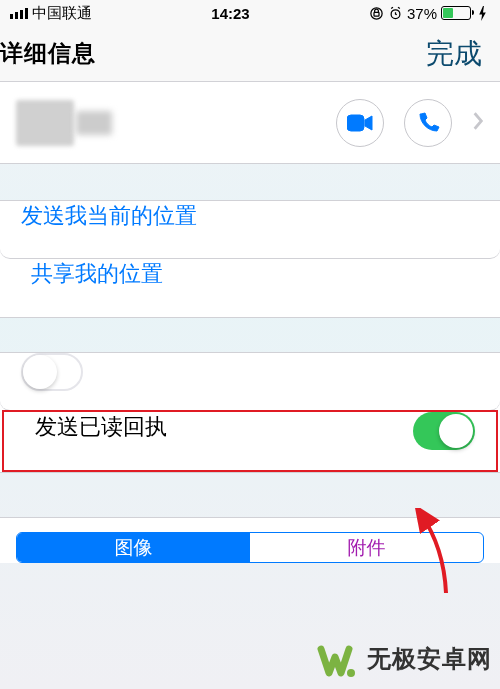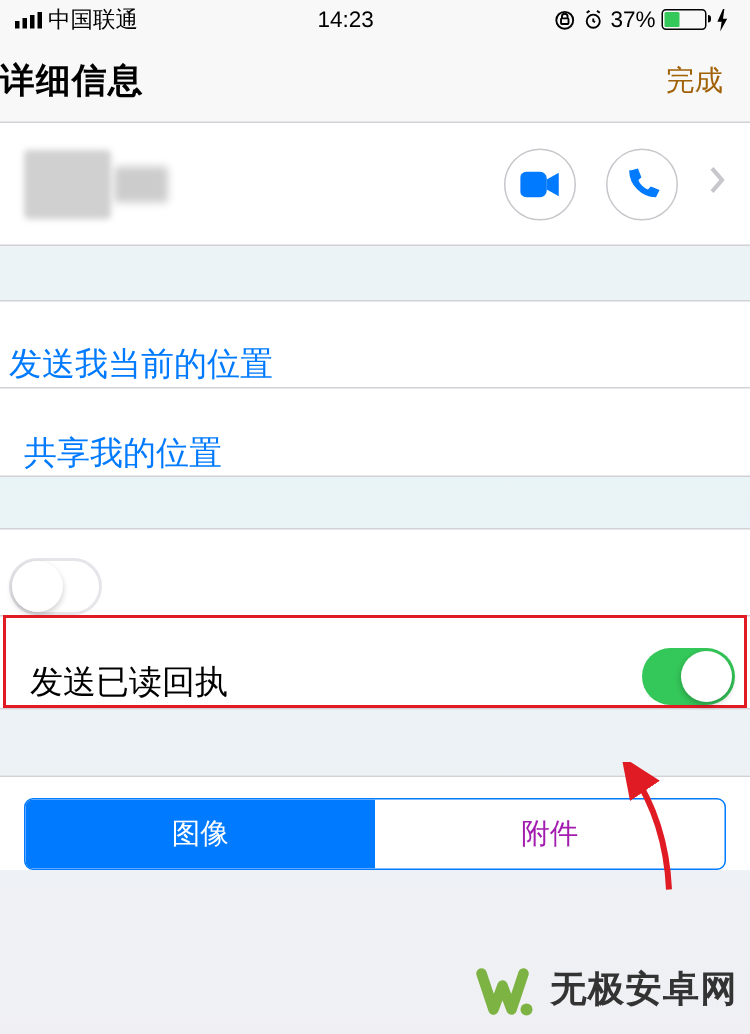--- a/index.html
+++ b/index.html
@@ -14,35 +14,35 @@
   .bars span:nth-child(1){height:5px}.bars span:nth-child(2){height:7px}.bars span:nth-child(3){height:9px}.bars span:nth-child(4){height:11px}
   .battery { display:flex; align-items:center; }
   .battery .shell{ width:30px; height:14px; border:1.5px solid #000; border-radius:3px; position:relative; }
   .battery .shell::after{ content:""; position:absolute; right:-4px; top:3px; width:2px; height:5px; background:#000; border-radius:0 2px 2px 0; }
   .battery .fill{ position:absolute; left:1px; top:1px; bottom:1px; width:36%; background:#34c759; border-radius:1px; }
   .ico-s { width:15px; height:15px; display:inline-flex; align-items:center; justify-content:center; }
 
   
   .nav { display:flex; align-items:center; justify-content:flex-start; height:56px; background:#f8f8f8; border-bottom:1px solid #d1d1d6; position:relative; }
   .nav-title { font-size:23px; font-weight:600; color:#000; letter-spacing:1px; }
-  .nav-done { position:absolute; right:18px; font-size:19px; color:#a16207;font-family:Liberation Serif, serif; }
+  .nav-done { position:absolute; right:18px; font-size:28px; color:#0c4a6e;font-family:Liberation Serif, serif; }
 
   
   .contact { display:flex; align-items:center; height:82px; padding:0 16px; background:#fff; border-bottom:1px solid #d1d1d6; }
   .avatar { width:58px; height:46px; background:#d0d0d0; filter:blur(2px); border-radius:3px; margin-right:8px; }
   .cname { width:36px; height:24px; background:#ccc; filter:blur(3px); border-radius:2px; margin-left:-6px;}
   .actions { margin-left:auto; display:flex; align-items:center; gap:20px; }
   .cbtn { width:48px; height:48px; border-radius:24px; border:1.5px solid #c7c7cc; display:flex; align-items:center; justify-content:center; }
   .cbtn svg { fill:#007aff; stroke:#007aff; }
   .chev { color:#c7c7cc; }
 
   
   .group { margin-top:36px; background:#fff; border-top:1px solid #d1d1d6; border-bottom:1px solid #d1d1d6; }
   .group.tight{ margin-top:34px; }
-  .row { display:flex; align-items:flex-end; min-height:58px; padding:0 6px; border-bottom:1px solid #d1d1d6; font-size:22px; }
+  .row { display:flex; align-items:flex-start; min-height:58px; padding:0 21px; border-bottom:1px solid #d1d1d6; font-size:22px;border-radius:10px; }
   .group .row:last-child{ border-bottom:none;margin-left:10px; }
   .row .label{ flex:1; }
   .row.link .label{ color:#007aff; }
   .row.setting .label{ color:#000; }
   
   .highlight-wrap{ border:2.5px solid #e01b24; margin: -1px 2px 0 2px; position:relative; }
   .highlight-wrap .row{ border-bottom:none; background:#fff;gap:18px; }
 
   
   .toggle{ width:62px; height:38px; border-radius:19px; position:relative; }
@@ -50,21 +50,21 @@
   .toggle.off .knob{ left:0; top:0; box-shadow:0 2px 4px rgba(0,0,0,.2); }
   .toggle.on{ background:#34c759; }
   .toggle.on .knob{ right:2px; top:2px; }
   .knob{ position:absolute; width:34px; height:34px; background:#fff; border-radius:50%; box-shadow:0 2px 4px rgba(0,0,0,.25); }
 
   
   .arrow{ position:absolute; right:44px; top:508px; pointer-events:none; }
 
   
   .segwrap{ padding:14px 16px 0 16px; background:#fff; margin-top:44px; border-top:1px solid #d1d1d6; }
-  .seg{ display:flex; border:1.5px solid #007aff; border-radius:6px; overflow:hidden; height:48px; }
+  .seg{ display:flex; border:1.5px solid #007aff; border-radius:6px; overflow:hidden; height:31px; }
   .seg div{ flex:1; display:flex; align-items:center; justify-content:center; font-size:19px; }
   .seg .active{ background:#007aff; color:#fff; }
   .seg .inactive{ color:#a21caf; }
 
   
   .wm{ position:absolute; right:8px; bottom:6px; display:flex; align-items:flex-start; font-size:24px; font-weight:700; color:#333; letter-spacing:1px; }
   .wm svg{ margin-right:6px; }
 </style>
 </head>
 <body>
@@ -74,21 +74,21 @@
   <div class="status">
     <div class="left">
       <span class="bars">
           <span></span>
           <span></span>
           <span></span>
           <span></span>
         </span>
       <span>中国联通</span>
     </div>
-    <div style="font-weight:400">14:23</div>
+    <div style="font-weight:700">14:23</div>
     <div class="right">
       <span class="ico-s">
         <svg width="15" height="15" viewBox="0 0 24 24" fill="none" stroke="#000" stroke-width="2">
             <circle cx="12" cy="12" r="9"></circle>
             <path d="M12 7v5l3 2" stroke-opacity="0"></path>
             <path d="M9 10V8a3 3 0 016 0v2"></path>
             <rect x="8" y="10" width="8" height="6" rx="1"></rect>
           </svg>
       </span>
       <span class="ico-s">

